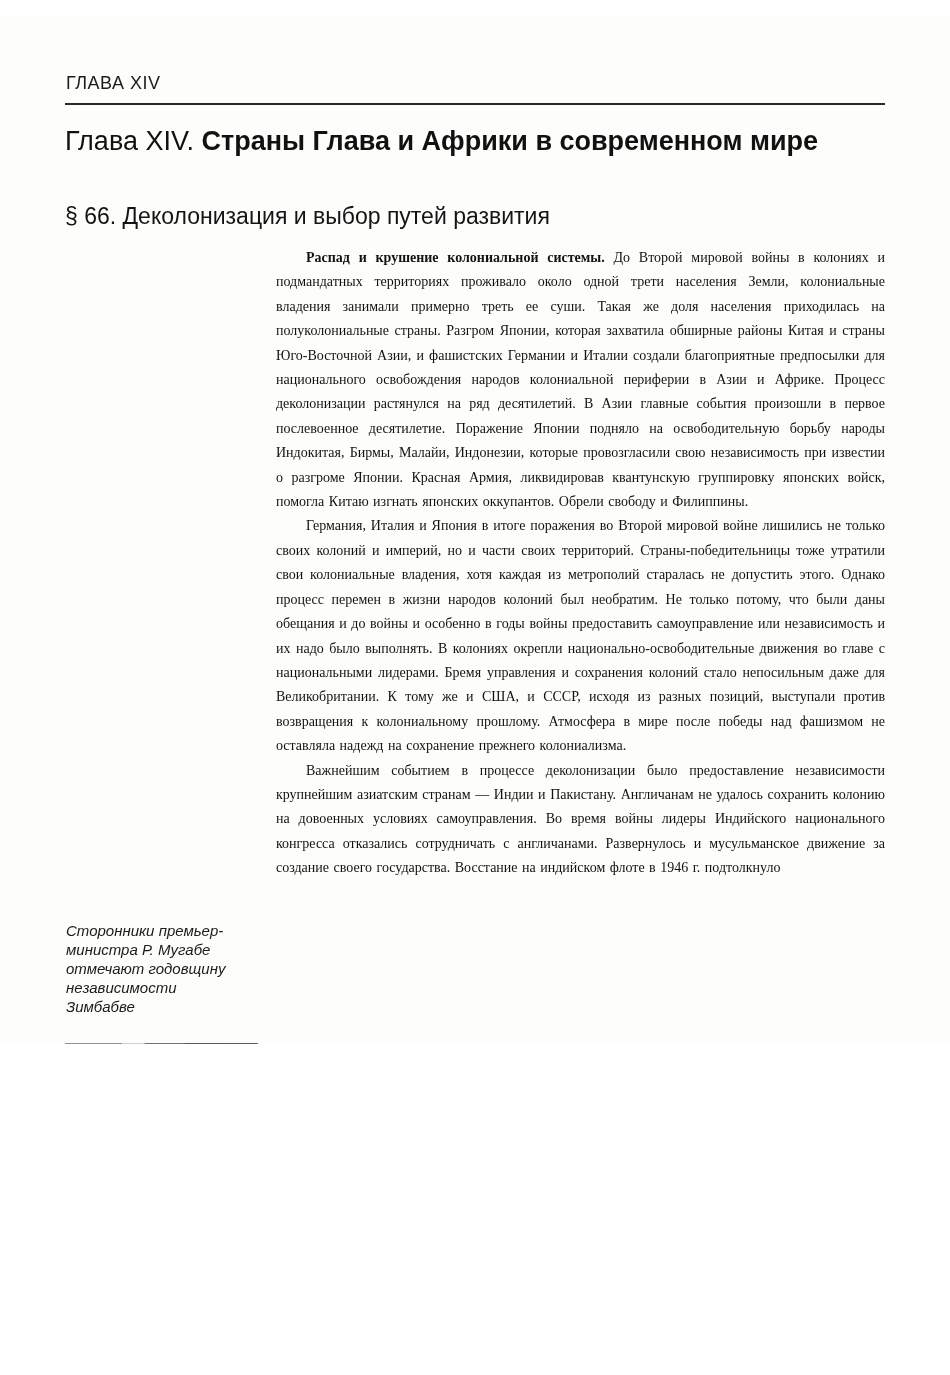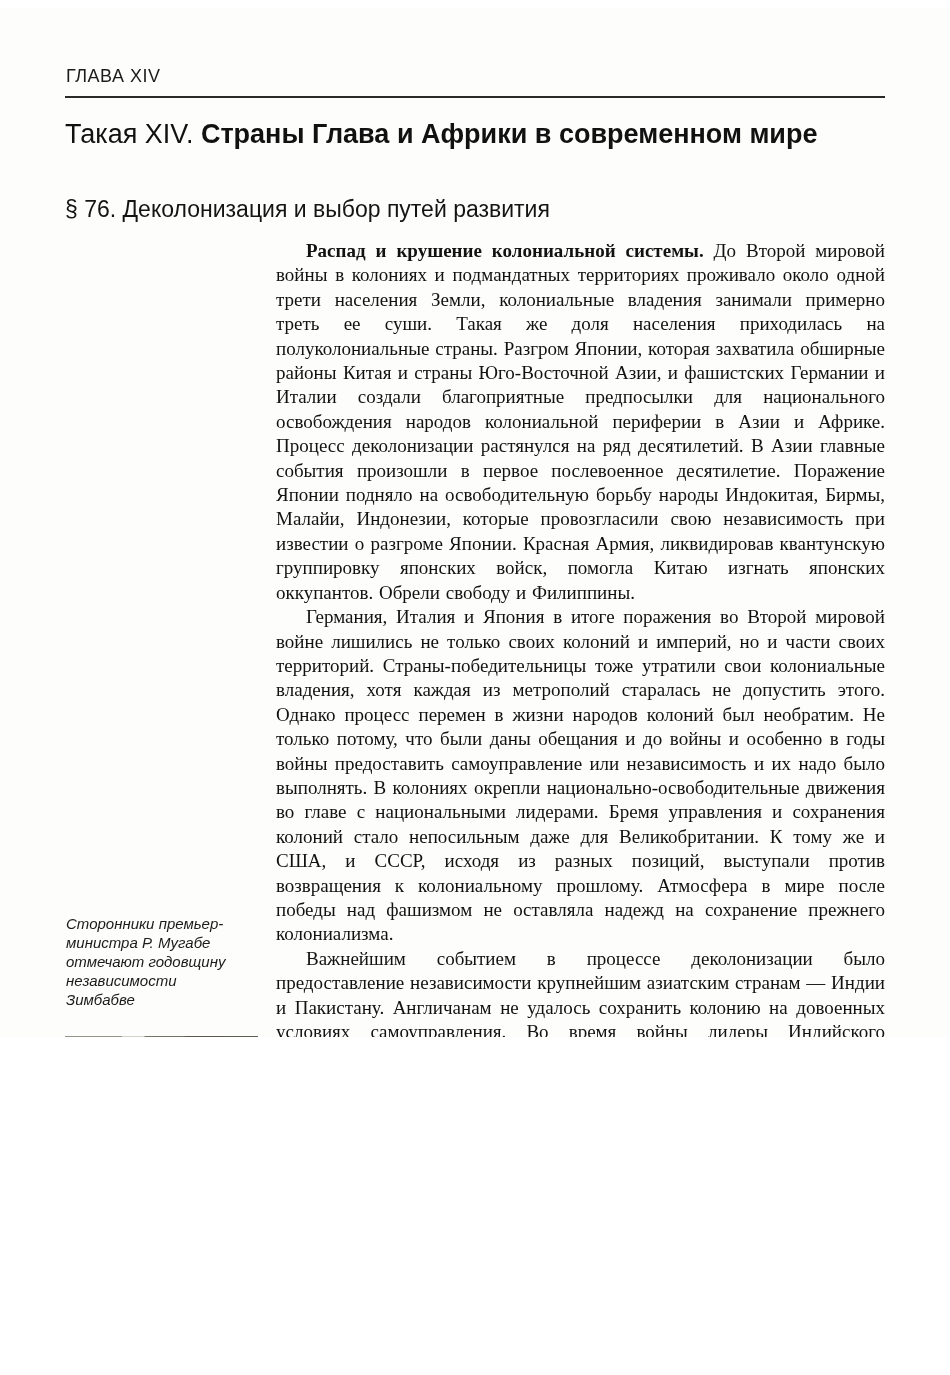--- a/index.html
+++ b/index.html
@@ -1,21 +1,21 @@
 <!DOCTYPE html>
 <html lang="ru"><head>
 <meta charset="utf-8">
 <style>
   * { margin: 0; padding: 0; box-sizing: border-box; }
   html, body { background: #ffffff; }
   .page {
     position: relative;
     width: 950px;
     height: 1029px;
-    margin: 8px auto;
+    margin: 15px auto;
     background: #fdfdfb;
     color: #161616;
     overflow: hidden;
   }
 
   .running-head {
     position: absolute;
     left: 66px;
     top: 58px;
     font-family: "Liberation Sans", sans-serif;
@@ -55,21 +55,21 @@
     font-weight: 400;
     color: #141414;
   }
 
   .body-text {
     position: absolute;
     left: 276px;
     top: 231px;
     width: 609px;
     font-family: "Liberation Serif", serif;
-    font-size: 19px;
+    font-size: 14px;
     line-height: 24.4px;
     text-align: justify;
     color: #121212;
     word-spacing: 1px;
   }
   .body-text p { text-indent: 30px; }
   .body-text p strong { font-weight: 700; }
 
   .figure-caption {
     position: absolute;
@@ -119,24 +119,24 @@
 </head>
 <body>
 
 <div class="page">
 
   <div class="running-head">ГЛАВА XIV</div>
 
   <div class="head-rule"></div>
 
   <h1 class="chapter-title">
-    <span class="title-prefix">Такая XIV. </span><span class="title-main">Страны Глава и Африки в современном мире</span>
+    <span class="title-prefix">Глава XIV. </span><span class="title-main">Страны Глава и Африки в современном мире</span>
   </h1>
 
-  <h2 class="section-heading">§ 76. Деколонизация и выбор путей развития</h2>
+  <h2 class="section-heading">§ 66. Деколонизация и выбор путей развития</h2>
 
   <div class="body-text">
       <p><strong>Распад и крушение колониальной системы. </strong>До Второй мировой войны в колониях и подмандатных территориях проживало около одной трети населения Земли, колониальные владения занимали примерно треть ее суши. Такая же доля населения приходилась на полуколониальные страны. Разгром Японии, которая захватила обширные районы Китая и страны Юго-Восточной Азии, и фашистских Германии и Италии создали благоприятные предпосылки для национального освобождения народов колониальной периферии в Азии и Африке. Процесс деколонизации растянулся на ряд десятилетий. В Азии главные события произошли в первое послевоенное десятилетие. Поражение Японии подняло на освободительную борьбу народы Индокитая, Бирмы, Малайи, Индонезии, которые провозгласили свою независимость при известии о разгроме Японии. Красная Армия, ликвидировав квантунскую группировку японских войск, помогла Китаю изгнать японских оккупантов. Обрели свободу и Филиппины.</p>
       <p>Германия, Италия и Япония в итоге поражения во Второй мировой войне лишились не только своих колоний и империй, но и части своих территорий. Страны-победительницы тоже утратили свои колониальные владения, хотя каждая из метрополий старалась не допустить этого. Однако процесс перемен в жизни народов колоний был необратим. Не только потому, что были даны обещания и до войны и особенно в годы войны предоставить самоуправление или независимость и их надо было выполнять. В колониях окрепли национально-освободительные движения во главе с национальными лидерами. Бремя управления и сохранения колоний стало непосильным даже для Великобритании. К тому же и США, и СССР, исходя из разных позиций, выступали против возвращения к колониальному прошлому. Атмосфера в мире после победы над фашизмом не оставляла надежд на сохранение прежнего колониализма.</p>
       <p>Важнейшим событием в процессе деколонизации было предоставление независимости крупнейшим азиатским странам — Индии и Пакистану. Англичанам не удалось сохранить колонию на довоенных условиях самоуправления. Во время войны лидеры Индийского национального конгресса отказались сотрудничать с англичанами. Развернулось и мусульманское движение за создание своего государства. Восстание на индийском флоте в 1946 г. подтолкнуло</p>
     </div>
 
   <div class="figure-caption">Сторонники премьер-министра Р. Мугабе отмечают годовщину независимости Зимбабве</div>
 
   <div class="figure-photo">

